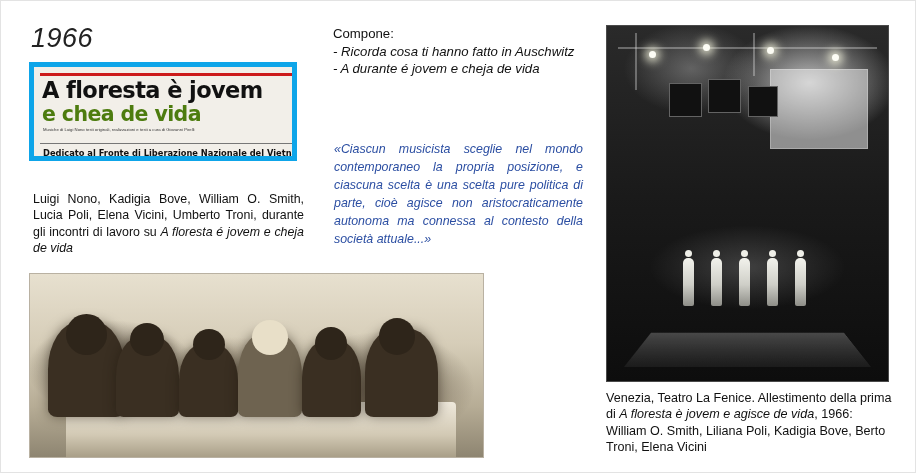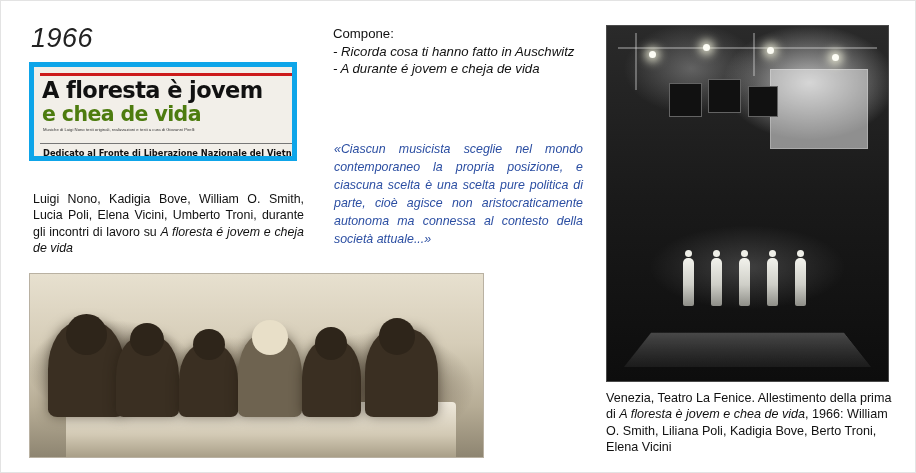--- a/index.html
+++ b/index.html
@@ -321,16 +321,16 @@
     <div class="speaker" style="left:50%; top:17%; width:10%; height:8%;"></div>
     <div class="floor"></div>
     <div class="performer" style="left:27%;"></div>
     <div class="performer" style="left:37%;"></div>
     <div class="performer" style="left:47%;"></div>
     <div class="performer" style="left:57%;"></div>
     <div class="performer" style="left:67%;"></div>
   </div>
 
   <div class="caption-right">
-    <span>Venezia, Teatro La Fenice. Allestimento della prima di </span><span class="it">A floresta è jovem e chea de vida</span><span>, 1966: William O. Smith, Liliana Poli, Kadigia Bove, Berto Troni, Elena Vicini</span>
+    <span>Venezia, Teatro La Fenice. Allestimento della prima di </span><span class="it">A floresta è jovem e agisce de vida</span><span>, 1966: William O. Smith, Liliana Poli, Kadigia Bove, Berto Troni, Elena Vicini</span>
   </div>
 
 </div>
 
 </body></html>

